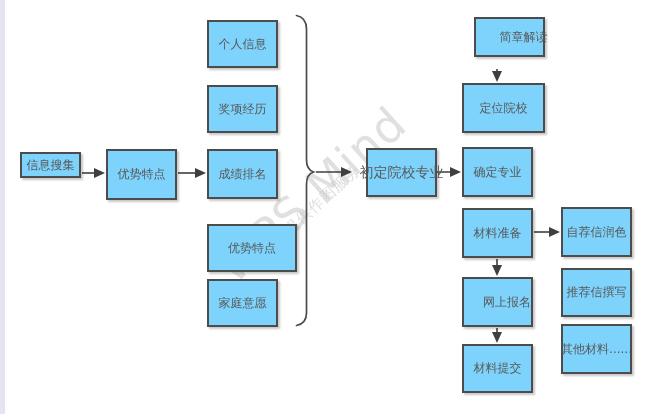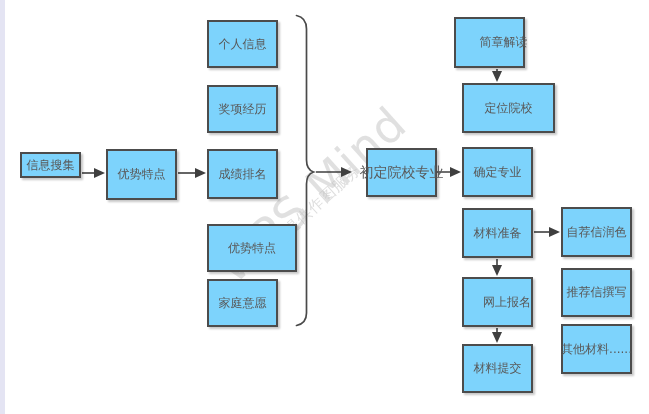--- a/index.html
+++ b/index.html
@@ -97,22 +97,22 @@
   <div class="node" style="left:106px;top:149px;width:71px;height:51px;">优势特点</div>
 
   <div class="node" style="left:207px;top:20px;width:71px;height:48px;">个人信息</div>
   <div class="node" style="left:207px;top:85px;width:71px;height:48px;">奖项经历</div>
   <div class="node" style="left:207px;top:149px;width:71px;height:50px;">成绩排名</div>
   <div class="node" style="left:207px;top:224px;width:90px;height:48px;">优势特点</div>
   <div class="node" style="left:207px;top:279px;width:71px;height:48px;">家庭意愿</div>
 
   <div class="node small-text" style="left:353px;top:148px;width:71px;height:49px;">初定院校专业</div>
 
-  <div class="node" style="left:454px;top:17px;width:71px;height:51px;padding-left:28px;">简章解读</div>
-  <div class="node" style="left:462px;top:83px;width:93px;height:50px;">定位院校</div>
+  <div class="node" style="left:474px;top:17px;width:71px;height:40px;padding-left:28px;">简章解读</div>
+  <div class="node" style="left:462px;top:83px;width:83px;height:50px;">定位院校</div>
   <div class="node" style="left:462px;top:147px;width:71px;height:50px;">确定专业</div>
   <div class="node" style="left:462px;top:208px;width:71px;height:50px;">材料准备</div>
   <div class="node" style="left:462px;top:277px;width:71px;height:50px;padding-left:19px;">网上报名</div>
   <div class="node" style="left:462px;top:344px;width:71px;height:49px;">材料提交</div>
 
   <div class="node" style="left:561px;top:207px;width:71px;height:50px;">自荐信润色</div>
   <div class="node" style="left:561px;top:324px;width:71px;height:50px;">其他材料......</div>
   <div class="node" style="left:561px;top:268px;width:71px;height:49px;">推荐信撰写</div>
 
 </div>

